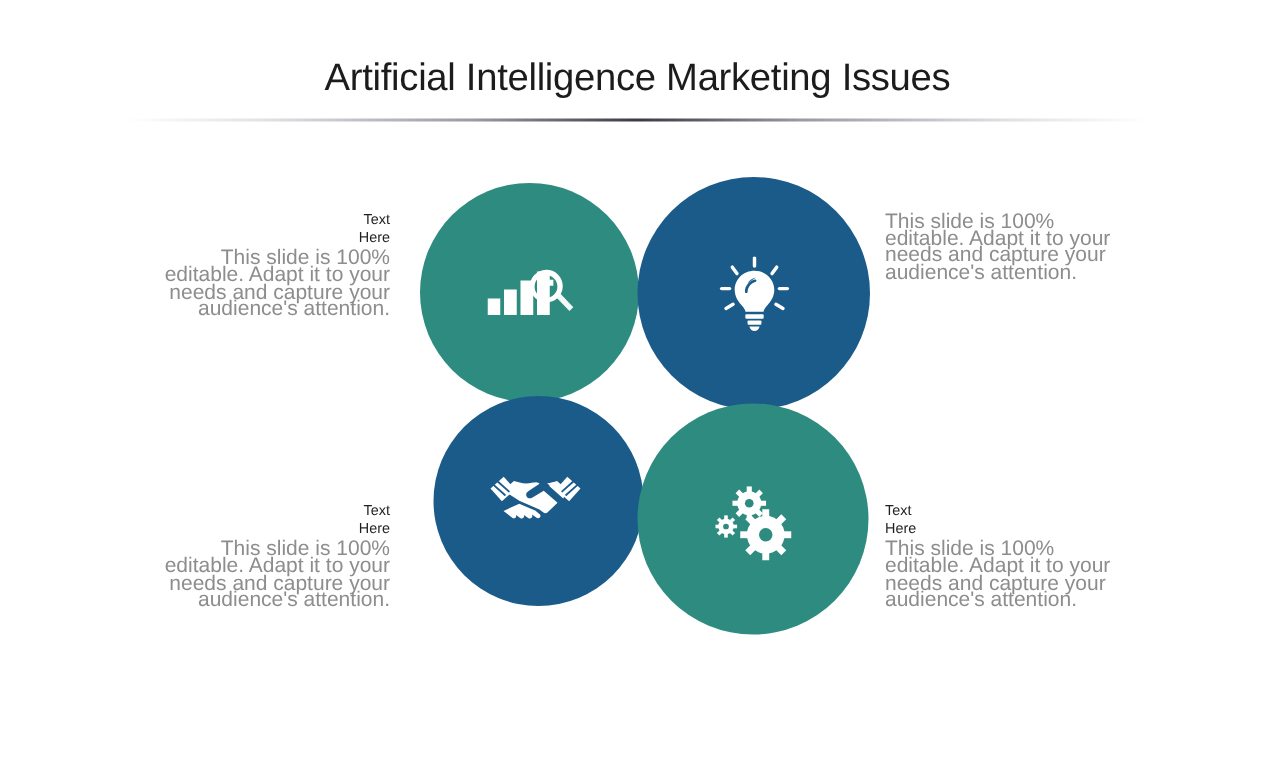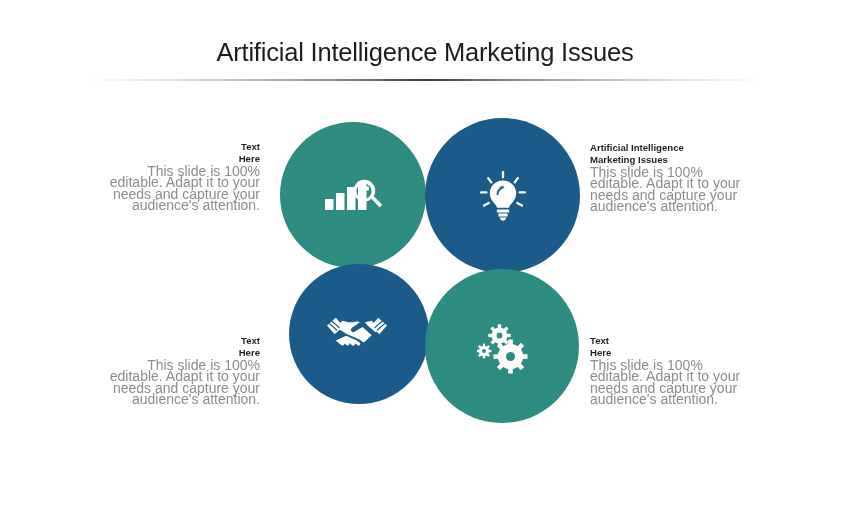--- a/index.html
+++ b/index.html
@@ -82,21 +82,21 @@
   .bubble-bl .icon-wrap { transform: translate(-2px, 1px); }
   .bubble-br .icon-wrap { transform: translate(2px, 3px); }
 
   
   .textblock {
     position: absolute;
     width: 162px;
   }
   .tb-heading {
     font-size: 9.6px;
-    font-weight: bold;
+    font-weight: normal;
     color: #231f20;
     line-height: 11.6px;
     margin: 0 0 2px 0;
     white-space: pre-line;
   }
   .tb-body {
     font-size: 14px;
     font-weight: 400;
     color: #8d8d8d;
     line-height: 11.2px;
@@ -260,22 +260,20 @@
 
   </div>
 
   <div class="textblock tb-right tb-topleft">
     <p class="tb-heading">Text
 Here</p>
     <p class="tb-body">This slide is 100% editable. Adapt it to your needs and capture your audience's attention.</p>
   </div>
 
   <div class="textblock tb-left tb-topright">
-    <p class="tb-heading">Artificial Intelligence
-Marketing Issues</p>
     <p class="tb-body">This slide is 100% editable. Adapt it to your needs and capture your audience's attention.</p>
   </div>
 
   <div class="textblock tb-right tb-bottomleft">
     <p class="tb-heading">Text
 Here</p>
     <p class="tb-body">This slide is 100% editable. Adapt it to your needs and capture your audience's attention.</p>
   </div>
 
   <div class="textblock tb-left tb-bottomright">

